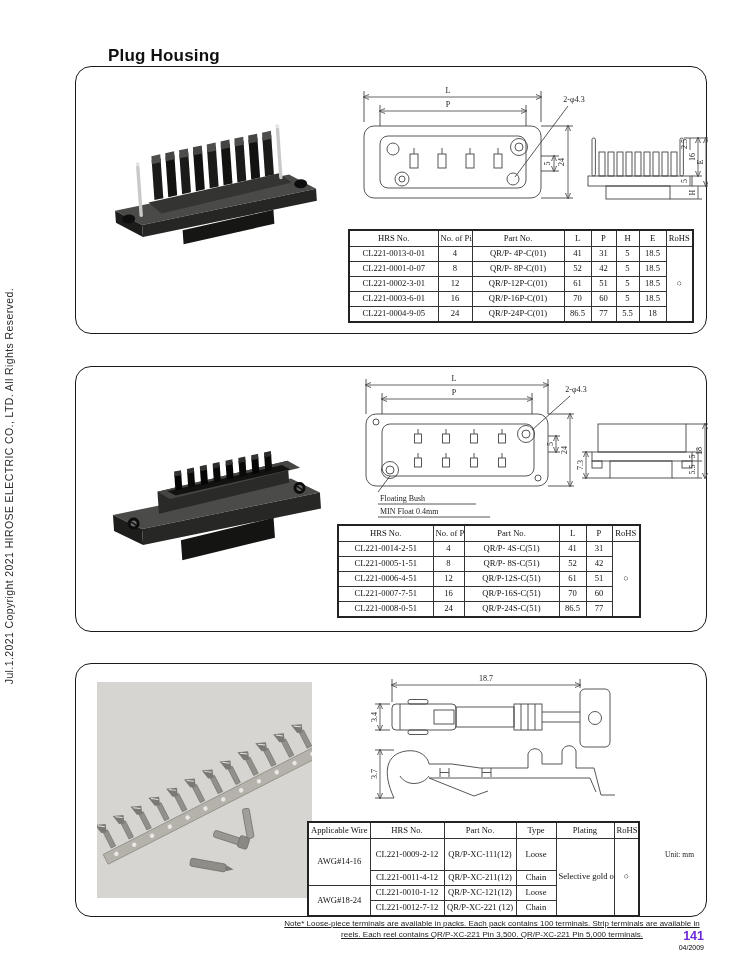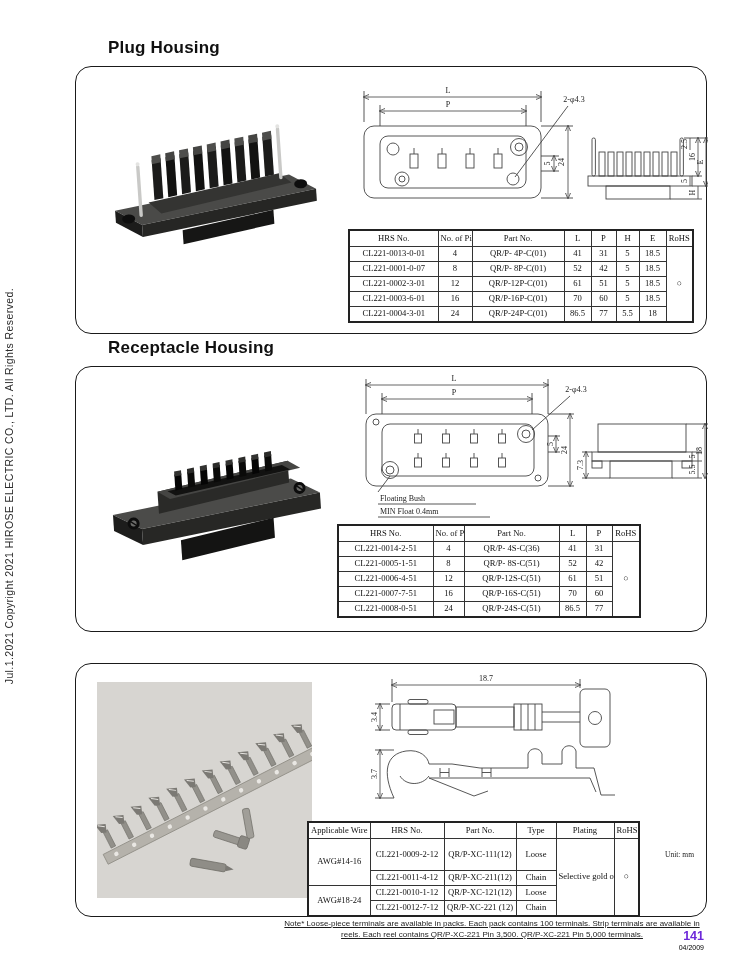--- a/index.html
+++ b/index.html
@@ -30,21 +30,21 @@
 </style>
 </head>
 <body>
 
 <div id="page">
 
   <div class="vtext">
     <span>Jul.1.2021 Copyright 2021 HIROSE ELECTRIC CO., LTD. All Rights Reserved.</span>
   </div>
 
-  <div class="sec-title" style="left:108px;top:38px;">Plug Housing</div>
+  <div class="sec-title" style="left:108px;top:46px;">Plug Housing</div>
   <div class="sec-box" style="top:66px;height:266px;"></div>
 
   <svg class="photo" style="left:95px;top:86px;" width="235" height="182" viewBox="0 0 235 182">
     <g transform="rotate(-4 118 120)">
       <polygon points="20,118 196,94 222,110 46,134" fill="#4a4a48"></polygon>
       <polygon points="46,134 222,110 222,122 46,146" fill="#262624"></polygon>
       <polygon points="20,118 46,134 46,146 20,130" fill="#1c1c1b"></polygon>
       <polygon points="86,142 178,128 178,142 86,156" fill="#161615"></polygon>
       <g transform="translate(60,70) skewY(-8)">
         <rect x="0" y="0" width="9" height="40" fill="#1b1b1a"></rect>
@@ -209,32 +209,31 @@
       <tr>
         <td>CL221-0003-6-01</td>
         <td>16</td>
         <td>QR/P-16P-C(01)</td>
         <td>70</td>
         <td>60</td>
         <td>5</td>
         <td>18.5</td>
       </tr>
       <tr>
-        <td>CL221-0004-3-01</td>
+        <td>CL221-0004-9-05</td>
         <td>24</td>
         <td>QR/P-24P-C(01)</td>
         <td>86.5</td>
         <td>77</td>
         <td>5.5</td>
         <td>18</td>
       </tr>
     </tbody>
   </table>
 
-  <div class="sec-title" style="left:108px;top:338px;">Receptacle Housing</div>
   <div class="sec-box" style="top:366px;height:264px;"></div>
 
   <svg class="photo" style="left:95px;top:392px;" width="235" height="182" viewBox="0 0 235 182">
     <g transform="rotate(-4 118 120)">
       <polygon points="18,116 198,92 226,108 46,132" fill="#4b4b49"></polygon>
       <polygon points="46,132 226,108 226,124 46,148" fill="#272725"></polygon>
       <polygon points="18,116 46,132 46,148 18,132" fill="#1d1d1c"></polygon>
       <polygon points="64,118 196,96 196,74 64,96" fill="#2a2a28"></polygon>
       <polygon points="64,96 196,74 208,82 76,104" fill="#454543"></polygon>
       <polygon points="74,96 190,78 198,83 82,101" fill="#121211"></polygon>
@@ -361,21 +360,21 @@
       <th>Part No.</th>
       <th>L</th>
       <th>P</th>
       <th>RoHS</th>
     </tr>
       </thead>
     <tbody>
       <tr>
         <td>CL221-0014-2-51</td>
         <td>4</td>
-        <td>QR/P- 4S-C(36)</td>
+        <td>QR/P- 4S-C(51)</td>
         <td>41</td>
         <td>31</td>
         <td rowspan="5">○</td>
       </tr>
       <tr>
         <td>CL221-0005-1-51</td>
         <td>8</td>
         <td>QR/P- 8S-C(51)</td>
         <td>52</td>
         <td>42</td>

